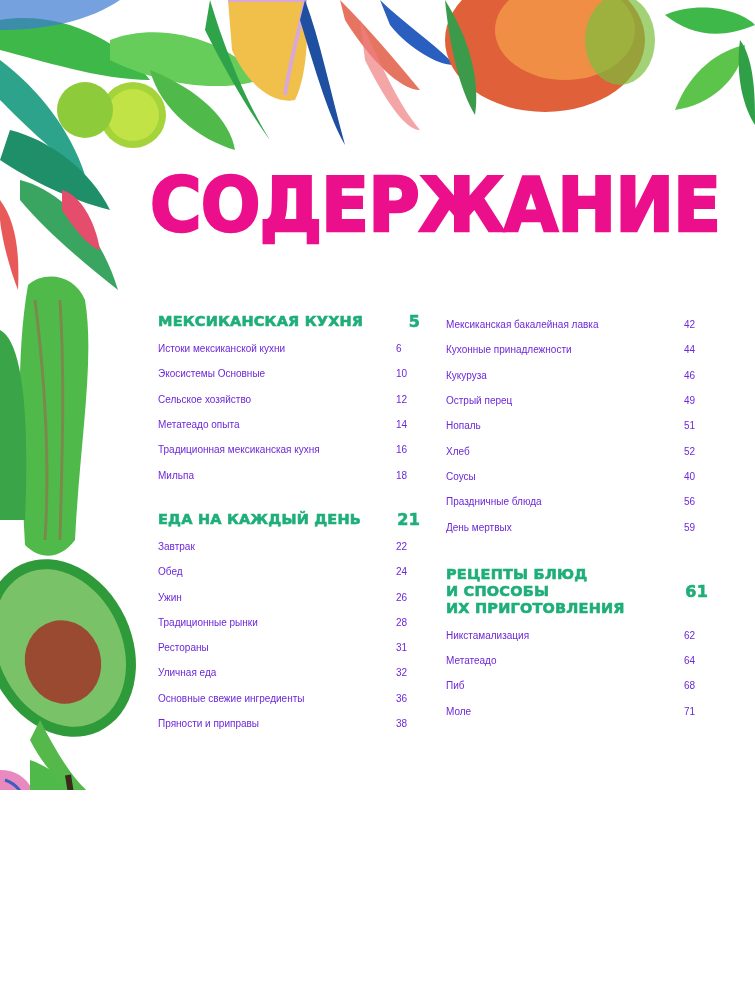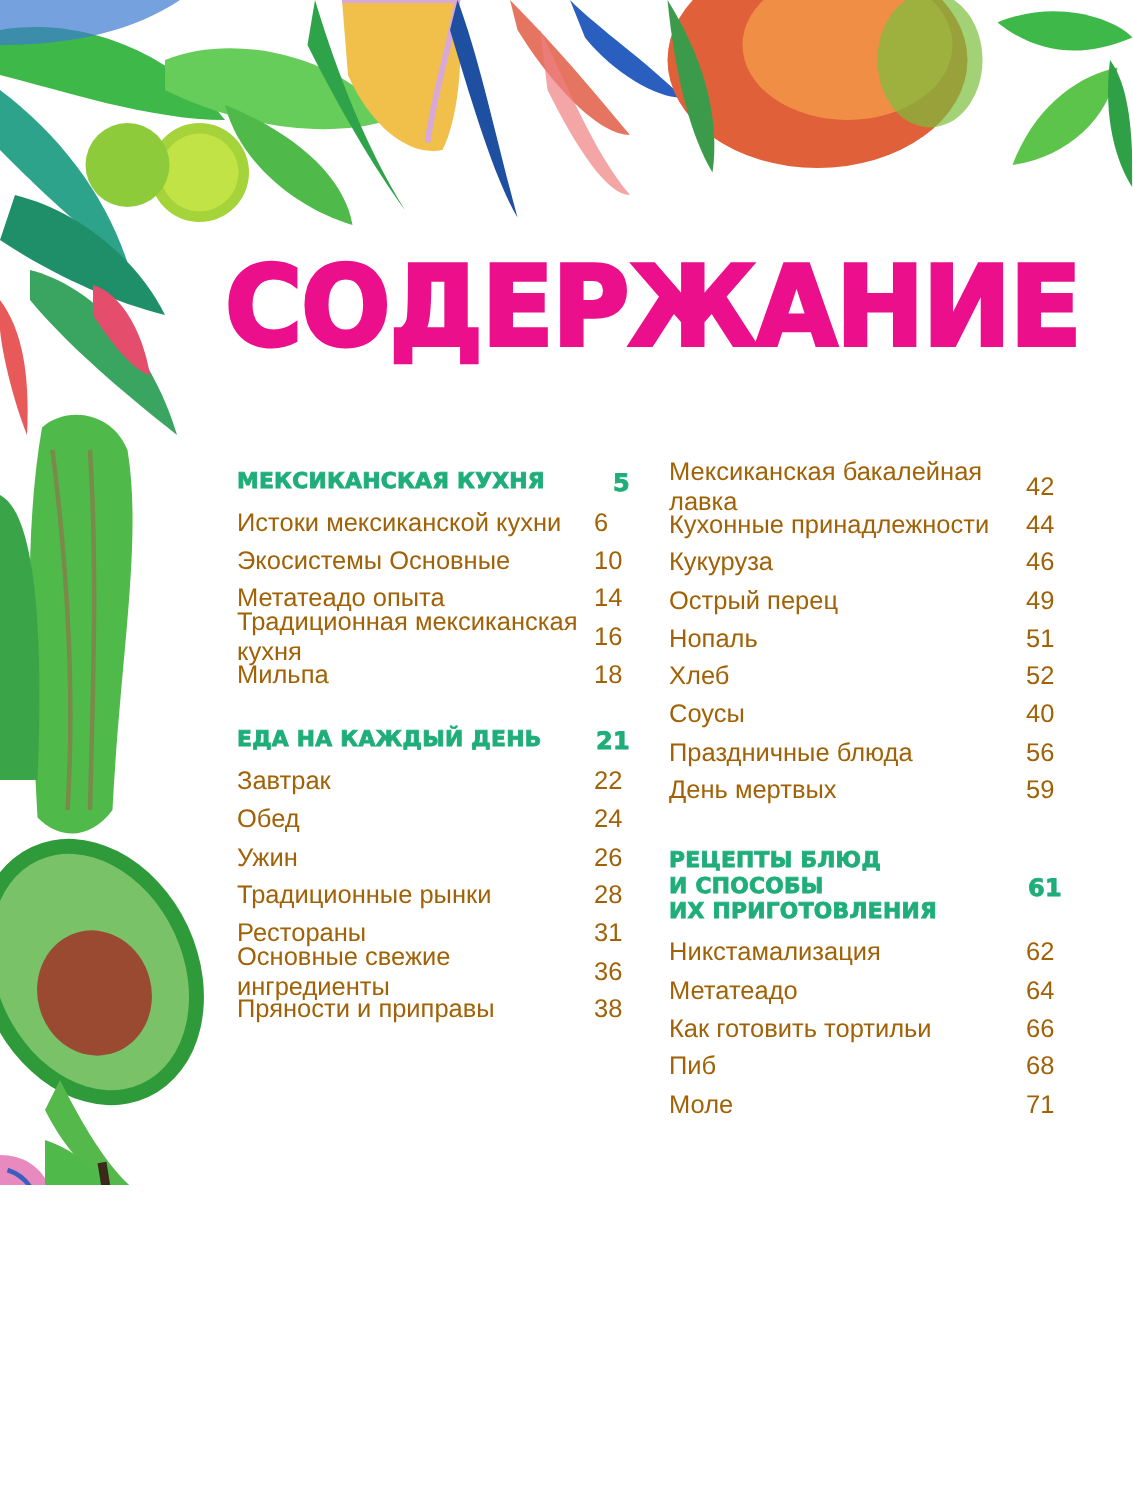--- a/index.html
+++ b/index.html
@@ -30,21 +30,21 @@
       font-family: "DejaVu Sans", sans-serif; font-weight: 900; color: #1fae7a;
       font-size: 14.5px; line-height: 17px; letter-spacing: 0.2px;
       -webkit-text-stroke: 0.6px #1fae7a;
       margin-bottom: 6px;
     }
     .section-head .num { font-size: 16px; }
     .section-head .label { white-space: pre-line; }
 
     .item {
       display: flex; justify-content: space-between; align-items: center;
-      height: 25.3px; font-size: 17px; color: #a16207;
+      height: 25.3px; font-size: 10px; color: #6d28d9;
     }
     .item .num { min-width: 24px; }
 
     .gap { height: 23px; }
     .gap2 { height: 26px; }
   </style>
 </head>
 <body>
 
 <div class="page">
@@ -165,20 +165,24 @@
     </div>
     <div class="item">
         <span>Истоки мексиканской кухни</span>
         <span class="num">6</span>
       </div>
     <div class="item">
         <span>Экосистемы Основные</span>
         <span class="num">10</span>
       </div>
     <div class="item">
+        <span>Сельское хозяйство</span>
+        <span class="num">12</span>
+      </div>
+    <div class="item">
         <span>Метатеадо опыта</span>
         <span class="num">14</span>
       </div>
     <div class="item">
         <span>Традиционная мексиканская кухня</span>
         <span class="num">16</span>
       </div>
     <div class="item">
         <span>Мильпа</span>
         <span class="num">18</span>
@@ -202,20 +206,24 @@
         <span>Ужин</span>
         <span class="num">26</span>
       </div>
     <div class="item">
         <span>Традиционные рынки</span>
         <span class="num">28</span>
       </div>
     <div class="item">
         <span>Рестораны</span>
         <span class="num">31</span>
+      </div>
+    <div class="item">
+        <span>Уличная еда</span>
+        <span class="num">32</span>
       </div>
     <div class="item">
         <span>Основные свежие ингредиенты</span>
         <span class="num">36</span>
       </div>
     <div class="item">
         <span>Пряности и приправы</span>
         <span class="num">38</span>
       </div>
   </div>
@@ -268,24 +276,20 @@
     </div>
     <div class="item">
         <span>Никстамализация</span>
         <span class="num">62</span>
       </div>
     <div class="item">
         <span>Метатеадо</span>
         <span class="num">64</span>
       </div>
     <div class="item">
-        <span>Как готовить тортильи</span>
-        <span class="num">66</span>
-      </div>
-    <div class="item">
         <span>Пиб</span>
         <span class="num">68</span>
       </div>
     <div class="item">
         <span>Моле</span>
         <span class="num">71</span>
       </div>
   </div>
 
 </div>

